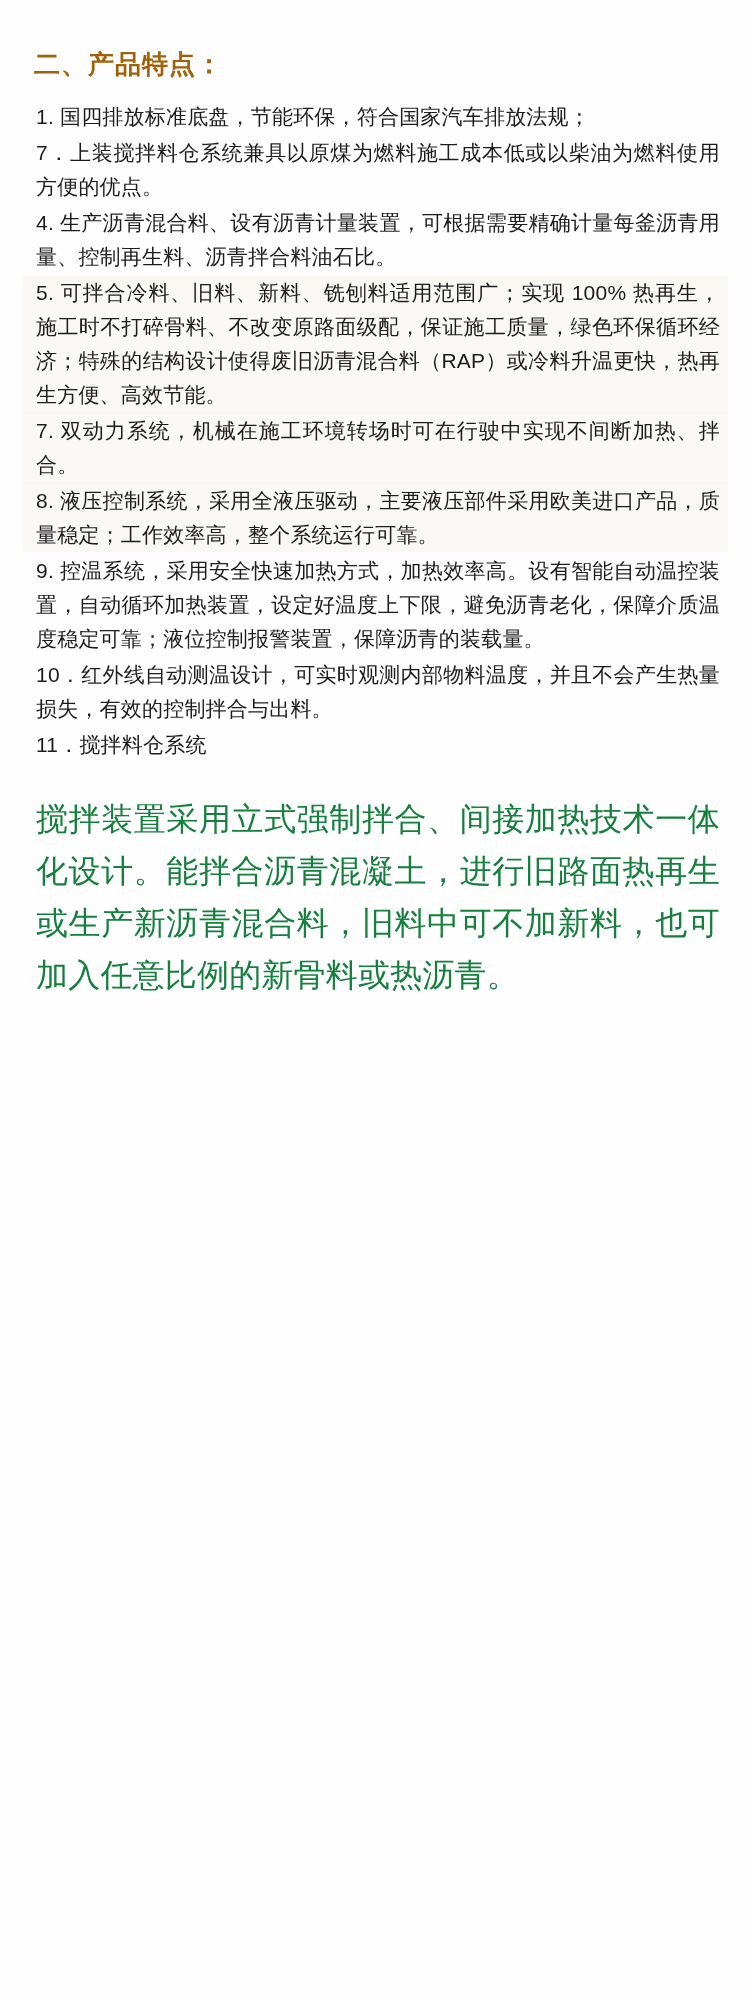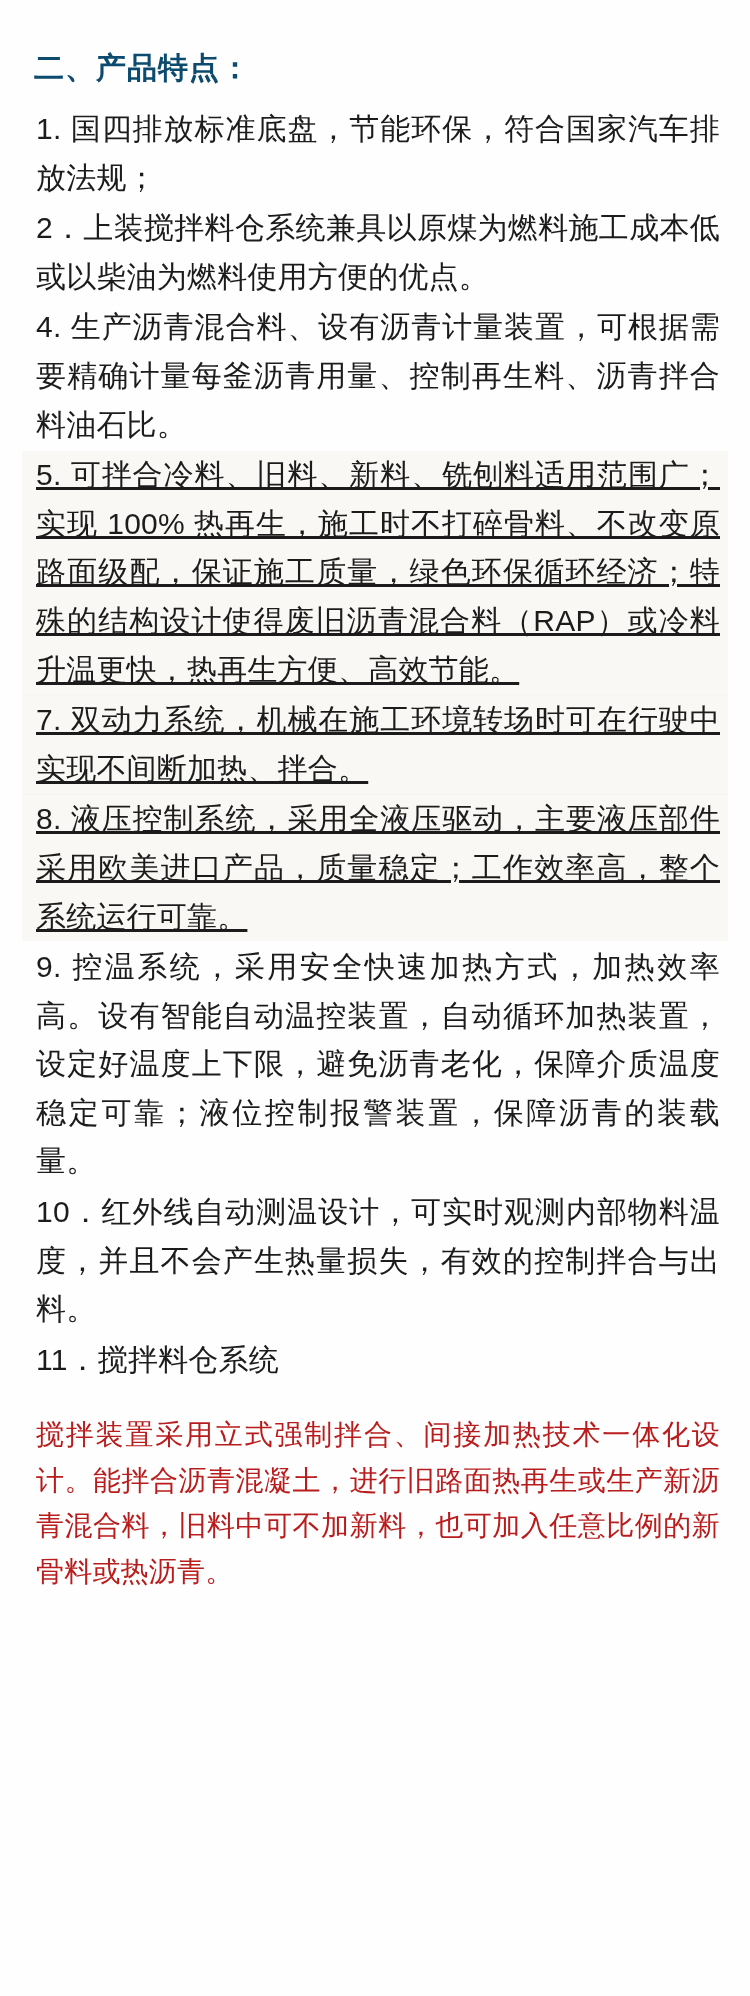--- a/index.html
+++ b/index.html
@@ -16,71 +16,70 @@
   }
   .page {
     width: 750px;
     min-height: 1996px;
     box-sizing: border-box;
     padding: 30px 22px 30px 22px;
     background: #fefefe;
     position: relative;
   }
   .heading {
-    color: #0c4a6e;
-    font-size: 30px;
+    color: #a16207;
+    font-size: 26px;
     font-weight: bold;
     letter-spacing: 1px;
     margin: 18px 0 18px 12px;
     line-height: 1.3;
   }
   .items {
     margin: 0;
     padding: 0;
   }
   .item {
-    font-size: 30px;
+    font-size: 21px;
     line-height: 1.62;
     color: #1c1c1c;
     margin: 0 0 2px 0;
     padding: 0 8px 0 14px;
     text-align: justify;
     text-justify: inter-ideograph;
     letter-spacing: 0.2px;
   }
   .item.shaded {
     background: #faf8f5;
-    text-decoration: underline;
   }
   .block-lead {
     padding-left: 14px;
   }
   .sub-par {
-    font-size: 28px;
+    font-size: 32px;
     line-height: 1.62;
-    color: #b91c1c;
+    color: #15803d;
     padding: 0 8px 0 14px;
     text-align: justify;
     text-justify: inter-ideograph;
     letter-spacing: 0.2px;
   }
   .shade-band {
     background: #f8f6f3;
   }
 </style>
 </head>
 <body>
 
 <div class="page">
 
   <h1 class="heading">二、产品特点：</h1>
 
   <div class="items">
     <p class="item">1. 国四排放标准底盘，节能环保，符合国家汽车排放法规；</p>
-    <p class="item">2．上装搅拌料仓系统兼具以原煤为燃料施工成本低或以柴油为燃料使用方便的优点。</p>
+    <p class="item">7．上装搅拌料仓系统兼具以原煤为燃料施工成本低或以柴油为燃料使用方便的优点。</p>
     <p class="item">4. 生产沥青混合料、设有沥青计量装置，可根据需要精确计量每釜沥青用量、控制再生料、沥青拌合料油石比。</p>
 
     <div class="shade-band">
       <p class="item shaded">5. 可拌合冷料、旧料、新料、铣刨料适用范围广；实现 100% 热再生，施工时不打碎骨料、不改变原路面级配，保证施工质量，绿色环保循环经济；特殊的结构设计使得废旧沥青混合料（RAP）或冷料升温更快，热再生方便、高效节能。</p>
       <p class="item shaded">7. 双动力系统，机械在施工环境转场时可在行驶中实现不间断加热、拌合。</p>
       <p class="item shaded">8. 液压控制系统，采用全液压驱动，主要液压部件采用欧美进口产品，质量稳定；工作效率高，整个系统运行可靠。</p>
     </div>
 
     <p class="item">9. 控温系统，采用安全快速加热方式，加热效率高。设有智能自动温控装置，自动循环加热装置，设定好温度上下限，避免沥青老化，保障介质温度稳定可靠；液位控制报警装置，保障沥青的装载量。</p>
     <p class="item">10．红外线自动测温设计，可实时观测内部物料温度，并且不会产生热量损失，有效的控制拌合与出料。</p>

